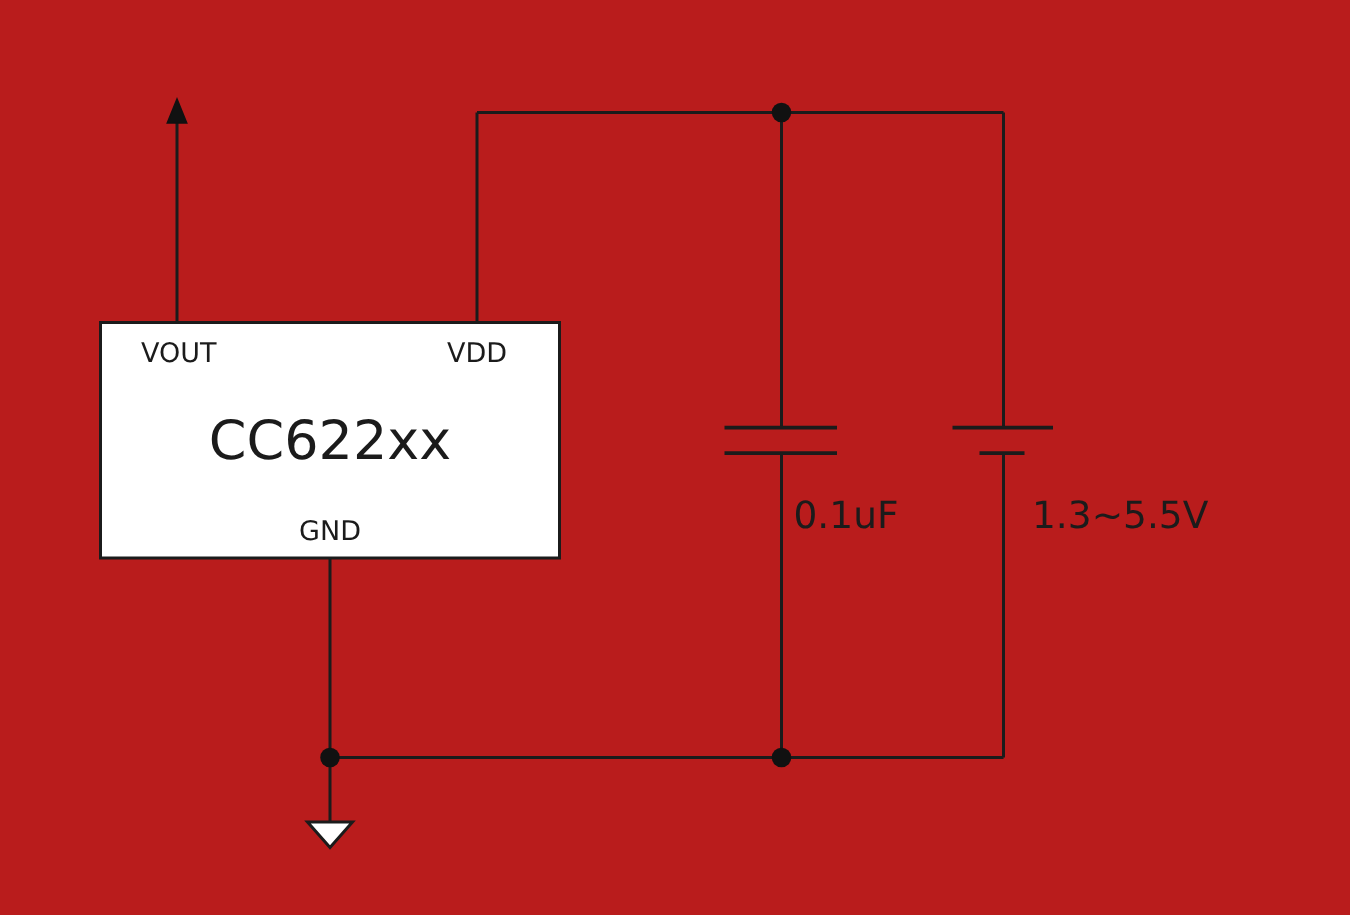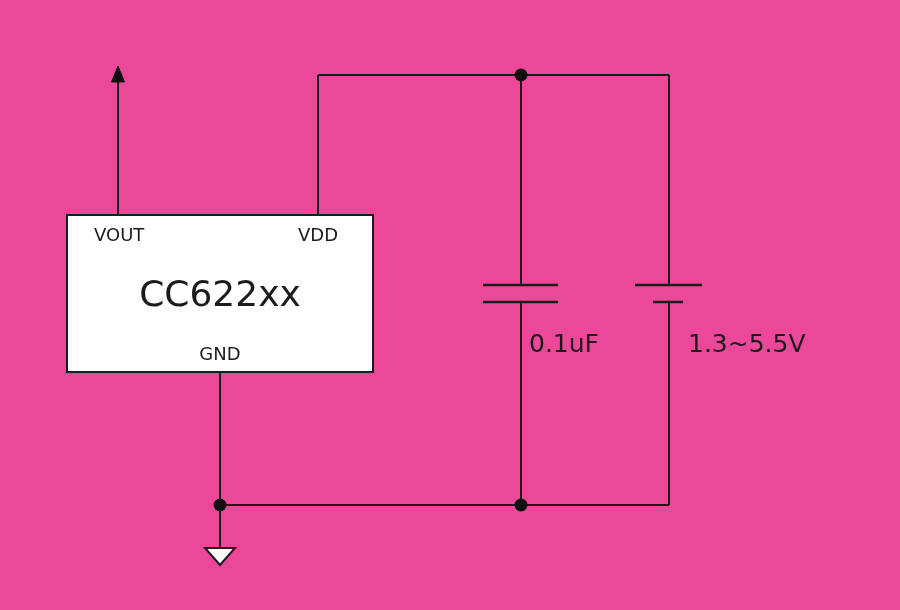--- a/index.html
+++ b/index.html
@@ -4,21 +4,21 @@
 <style>
   html, body {
     margin: 0;
     padding: 0;
     background: #ffffff;
   }
   .canvas {
     position: relative;
     width: 900px;
     height: 610px;
-    background: #ec4899;
+    background: #b91c1c;
     overflow: hidden;
     font-family: "DejaVu Sans", "Liberation Sans", sans-serif;
     text-decoration: underline;
   }
   svg { display: block; }
   .wire {
     stroke: #1b1b1b;
     stroke-width: 2;
     fill: none;
   }

